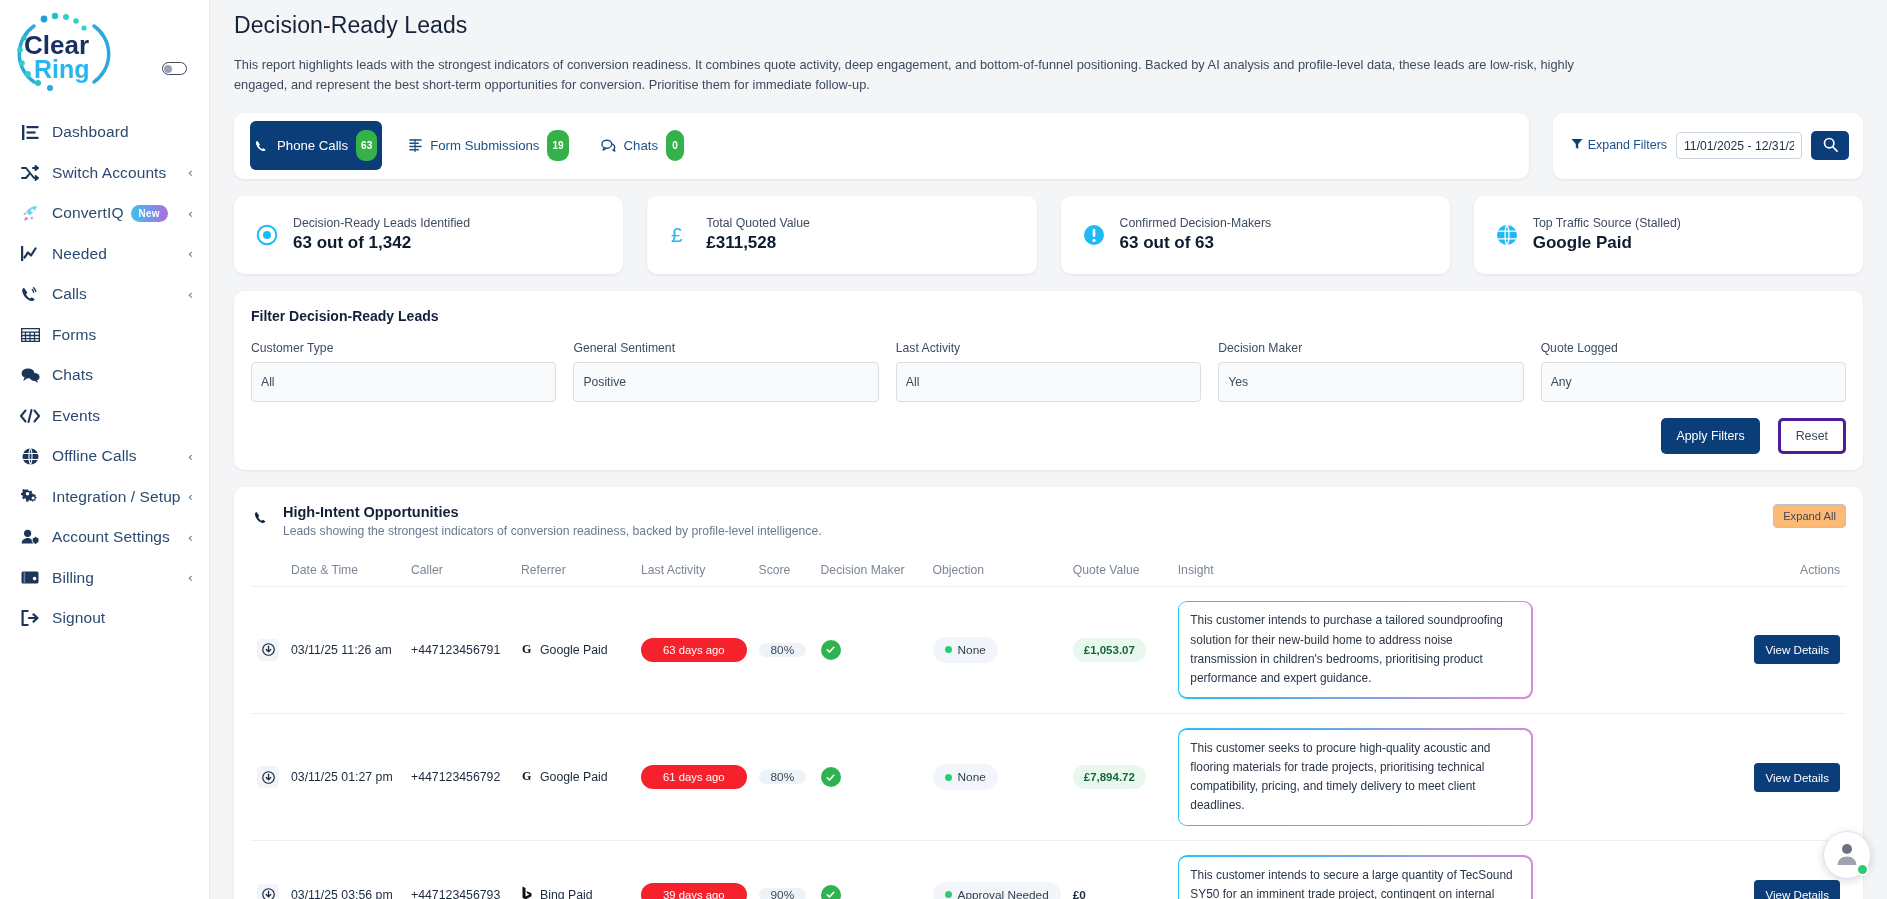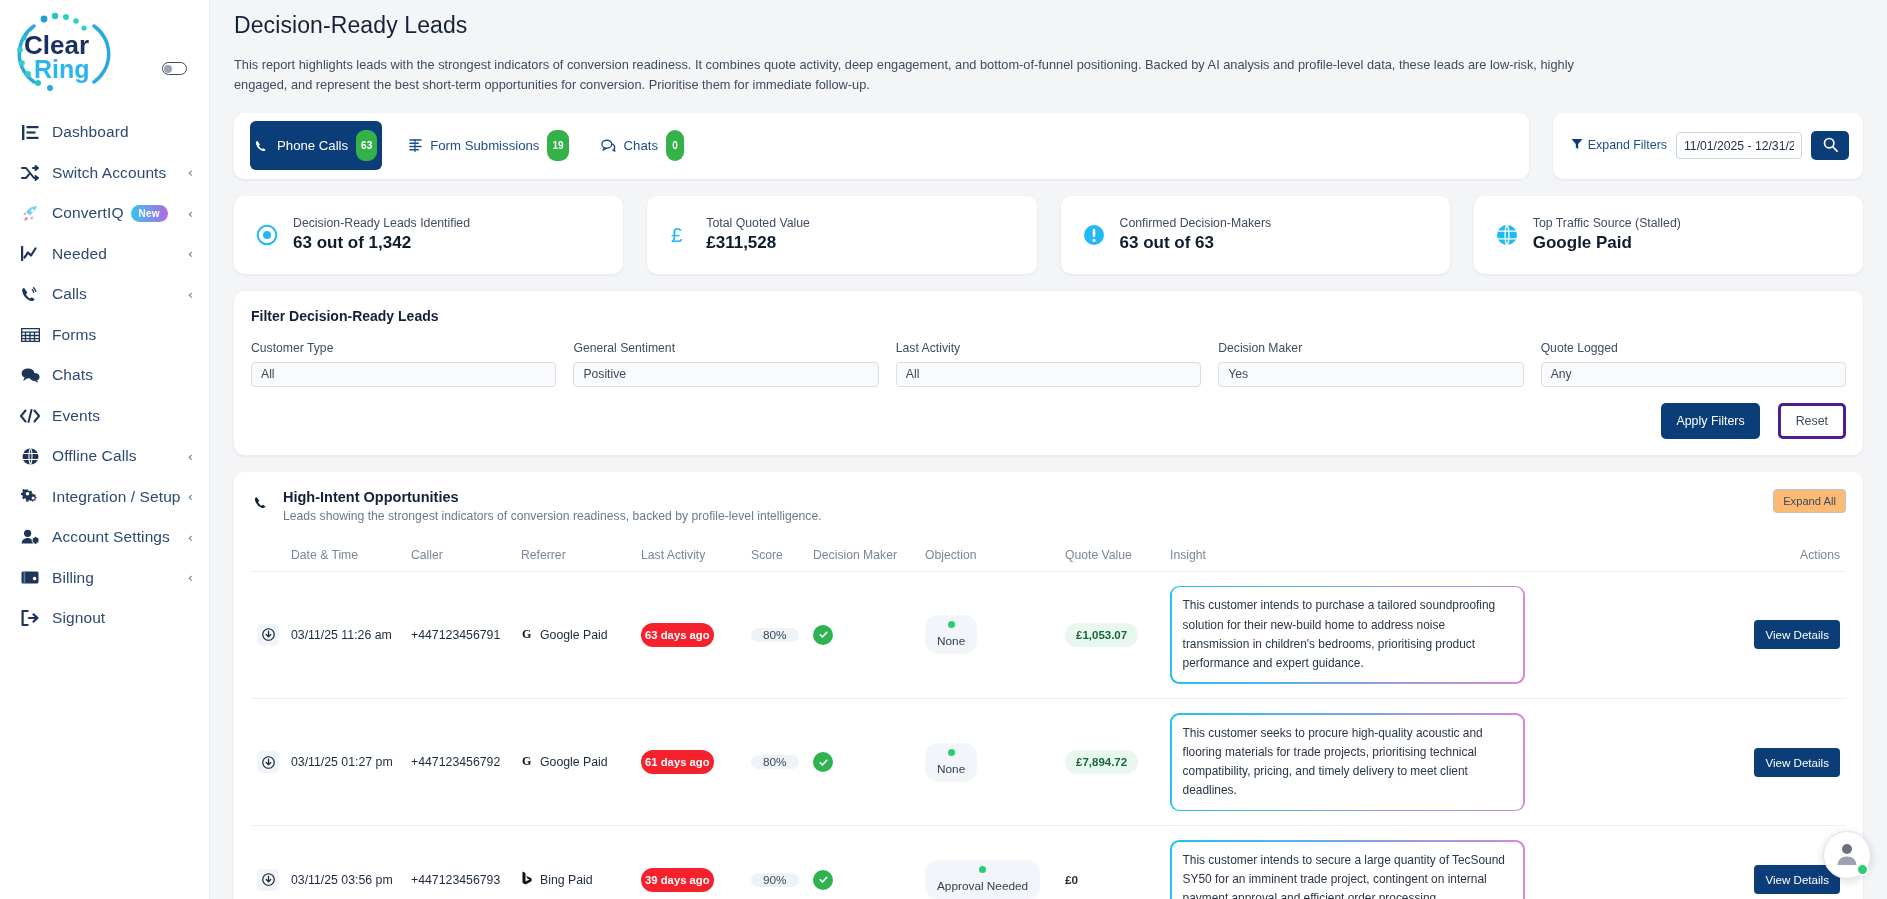--- a/index.html
+++ b/index.html
@@ -122,21 +122,21 @@
   .kpi-label { font-size: 12.3px; color: #3f4d60; }
   .kpi-value { font-size: 17px; font-weight: bold; color: #0f1b2e; margin-top: 3px; }
 
   
   .filter-card { margin-top: 17px; padding: 17px 17px 16px; }
   .filter-title { font-size: 14px; font-weight: bold; color: #12203a; }
   .filter-grid { display: flex; gap: 17px; margin-top: 17px; }
   .filter-col { flex: 1 1 0; }
   .filter-lbl { font-size: 12.2px; color: #3f4d60; margin-bottom: 7px; }
   .filter-sel {
-    width: 100%; height: 25px; border: 1px solid #d8dee6; border-radius: 4px;
+    width: 100%; height: 40px; border: 1px solid #d8dee6; border-radius: 4px;
     background: #f8fafc; font-size: 12.2px; color: #3c4a5c;
     padding: 0 9px; display: flex; align-items: center; cursor: pointer;
   }
   .filter-actions { display: flex; justify-content: flex-end; gap: 18px; margin-top: 16px; }
   .btn-primary {
     background: #0b3d79; color: #fff; border: none; border-radius: 5px;
     font-size: 12.4px; padding: 8px 15px; cursor: pointer;
     font-family: "Liberation Sans", sans-serif;
   }
   .btn-ghost {
@@ -166,36 +166,36 @@
     font-size: 12.3px; color: #1c2a3e; vertical-align: middle;
   }
   .dl-btn {
     width: 22px; height: 22px; border-radius: 5px; background: #f1f4f8;
     display: flex; align-items: center; justify-content: center; cursor: pointer;
     color: #1c2a3e;
   }
   .ref-cell { display: flex; align-items: center; gap: 6px; }
   .pill-red {
     display: inline-flex; align-items: center; justify-content: center;
-    background: #f5222d; color: #fff; font-size: 11.3px; font-weight: bold;
-    border-radius: 13px; padding: 6px 4px; white-space: nowrap;
+    background: #f5222d; color: #fff; font-size: 11.3px; font-weight: normal;
+    border-radius: 13px; padding: 6px 22px; white-space: nowrap;
   }
   .pill-score {
     display: inline-flex; align-items: center; justify-content: center;
     background: #eef3f8; color: #3c4a5c; font-size: 11.8px;
     border-radius: 13px; padding: 0 12px;
   }
   .check-circle {
     width: 20px; height: 20px; border-radius: 50%; background: #2eb350;
     display: flex; align-items: center; justify-content: center; color: #fff;
   }
   .pill-obj {
     display: inline-flex; align-items: center; gap: 6px;
     background: #f2f6fa; color: #33414f; font-size: 11.8px;
-    border-radius: 13px; padding: 6px 12px; white-space: nowrap; flex-direction: column;
+    border-radius: 13px; padding: 6px 12px; white-space: nowrap;
   }
   .dot-green { width: 7px; height: 7px; border-radius: 50%; background: #2ecc71; }
   .pill-quote {
     display: inline-flex; align-items: center; justify-content: center;
     background: #e9f8ef; color: #14683a; font-size: 11.5px; font-weight: bold;
     border-radius: 13px; padding: 6px 11px; white-space: nowrap;
   }
   .quote-plain { font-size: 11.8px; font-weight: bold; color: #1c2a3e; }
   .insight-box {
     border-radius: 9px; padding: 1.6px;

